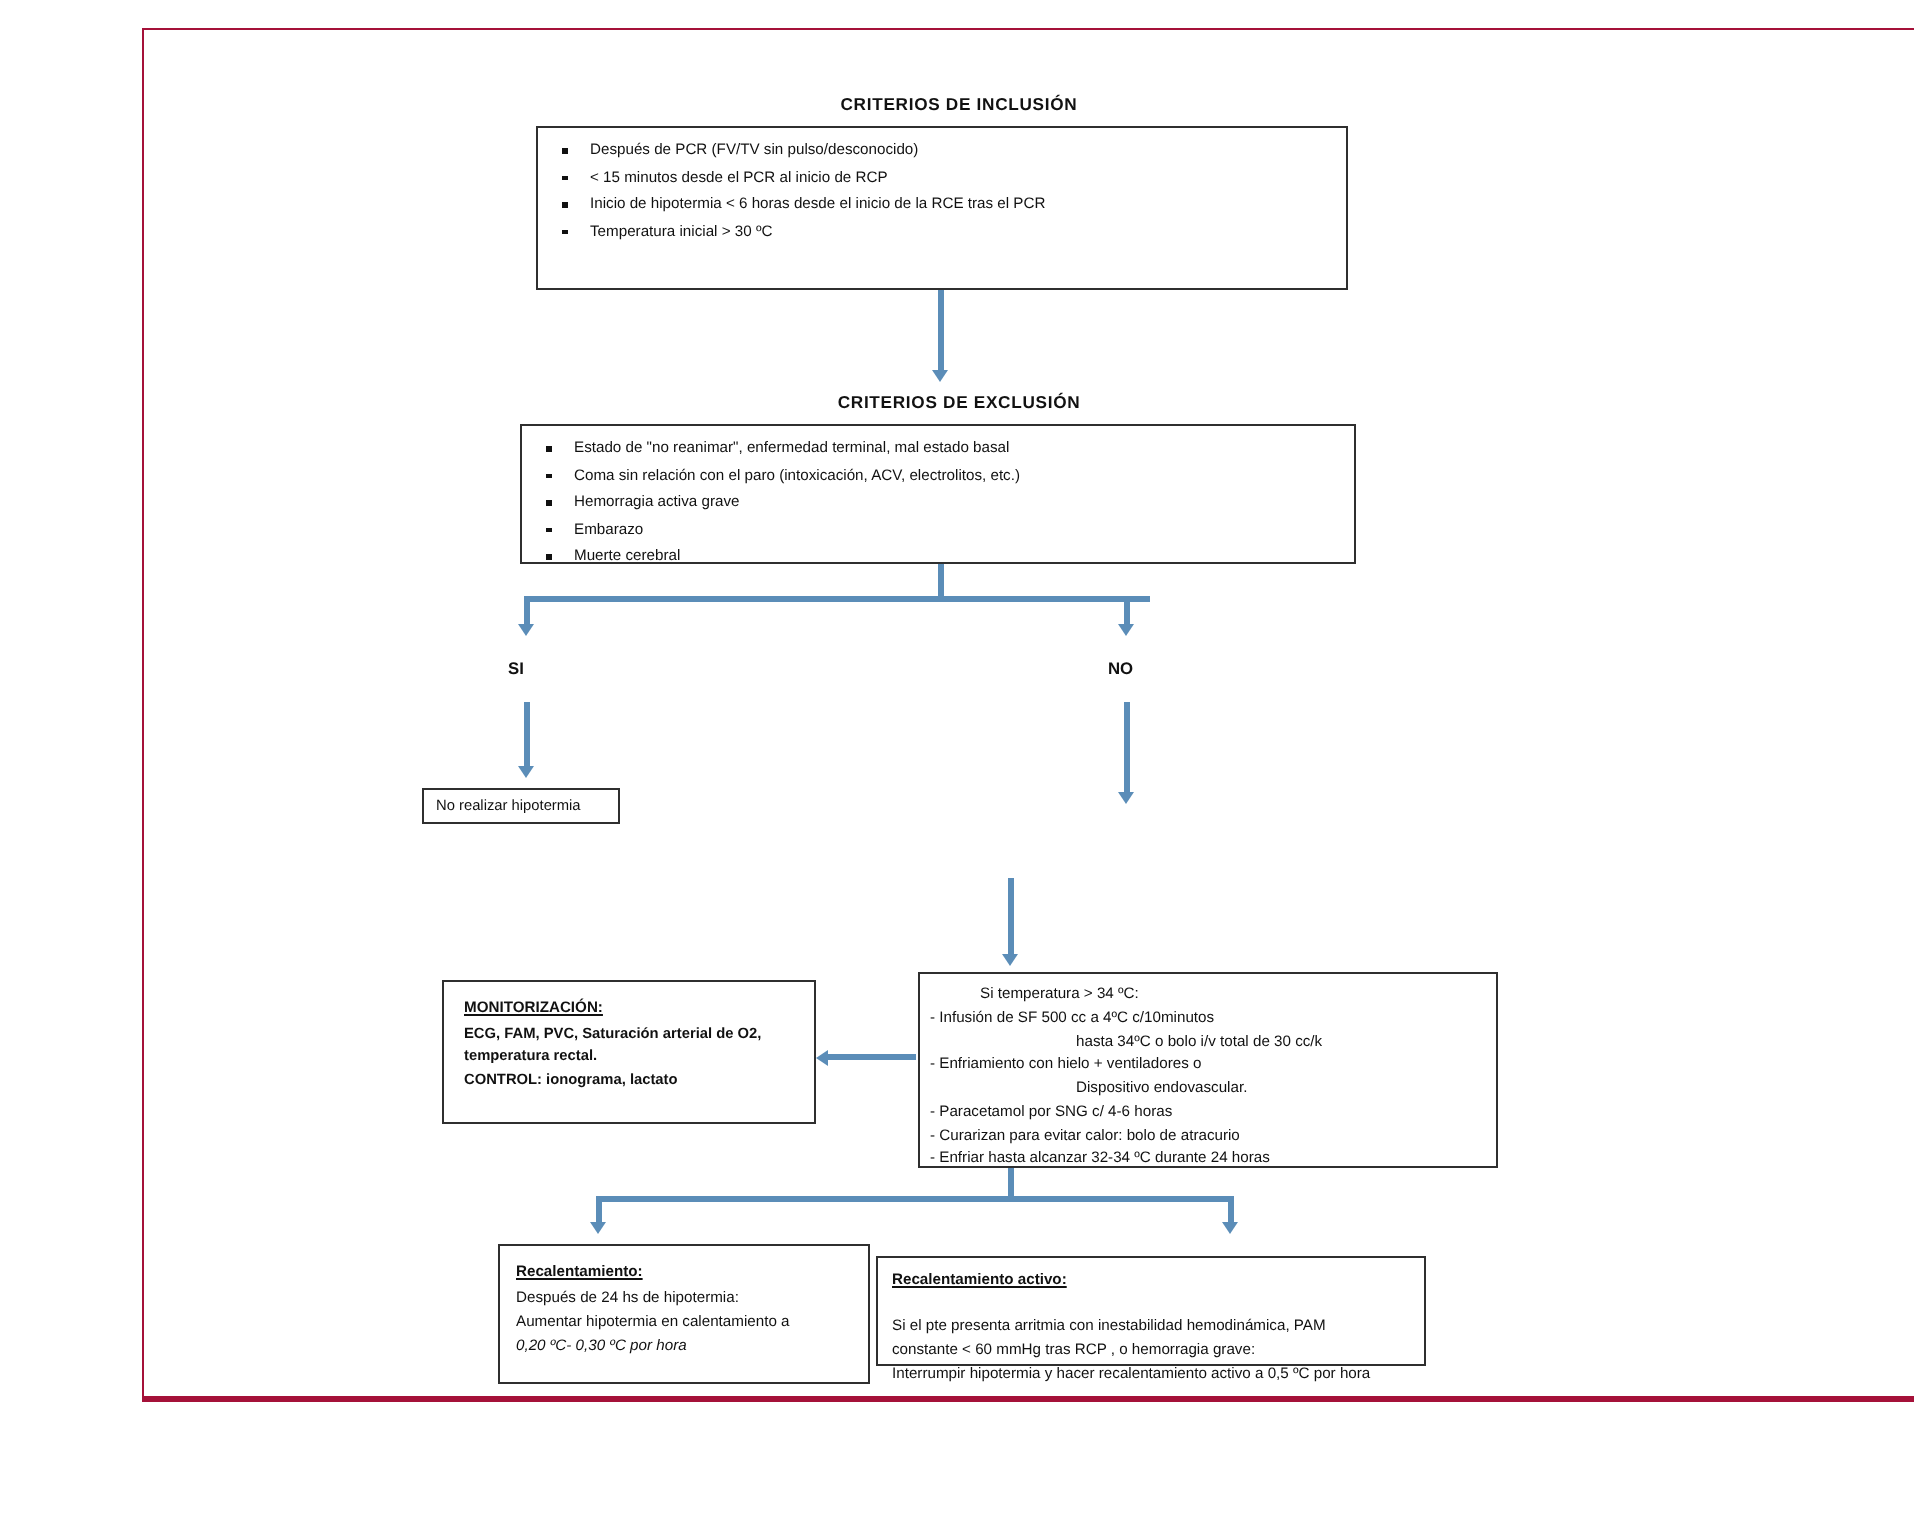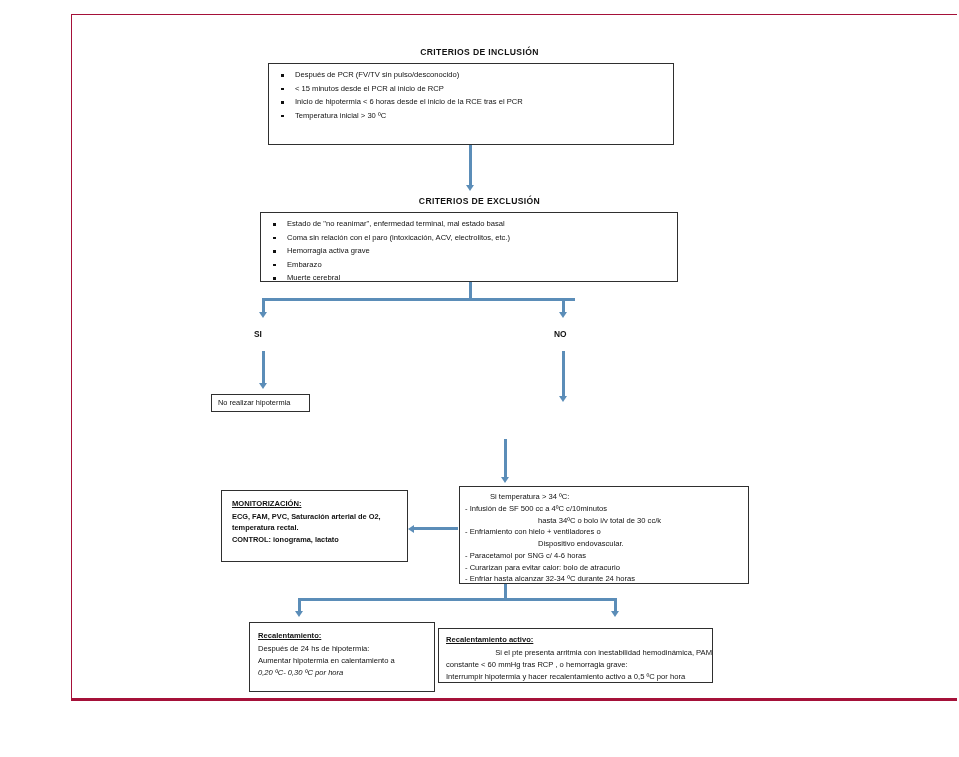--- a/index.html
+++ b/index.html
@@ -200,19 +200,19 @@
     <span class="u blk" data-name="rewarming-heading">Recalentamiento:</span>
     <span class="sp"></span>
     <span class="blk" data-name="rewarming-line1">Después de 24 hs de hipotermia:</span>
     <span class="sp"></span>
     <span class="blk" data-name="rewarming-line2">Aumentar hipotermia   en calentamiento a</span>
     <span class="blk" style="margin-top:4px;font-style:italic;" data-name="rewarming-line3">0,20 ºC- 0,30 ºC por hora</span>
   </div>
 
   <div class="fbox" style="left:438px;top:628px;width:275px;height:55px;padding:7px 0 0 7px;" data-name="active-rewarming-box">
     <span class="u blk" data-name="active-rewarming-heading">Recalentamiento activo:</span>
-    <span class="blk" style="margin-top:5px;text-align:right;" data-name="active-rewarming-line1">Si el pte presenta arritmia con inestabilidad hemodinámica, PAM</span>
+    <span class="blk" style="margin-top:15px;" data-name="active-rewarming-line1">Si el pte presenta arritmia con inestabilidad hemodinámica, PAM</span>
     <span class="blk" style="margin-top:4.5px;" data-name="active-rewarming-line2">constante &lt; 60 mmHg   tras RCP , o hemorragia grave:</span>
     <span class="blk" style="margin-top:4.5px;" data-name="active-rewarming-line3">Interrumpir hipotermia y hacer recalentamiento activo a 0,5 ºC por hora</span>
   </div>
 
 
 </div>
 
 </body></html>

